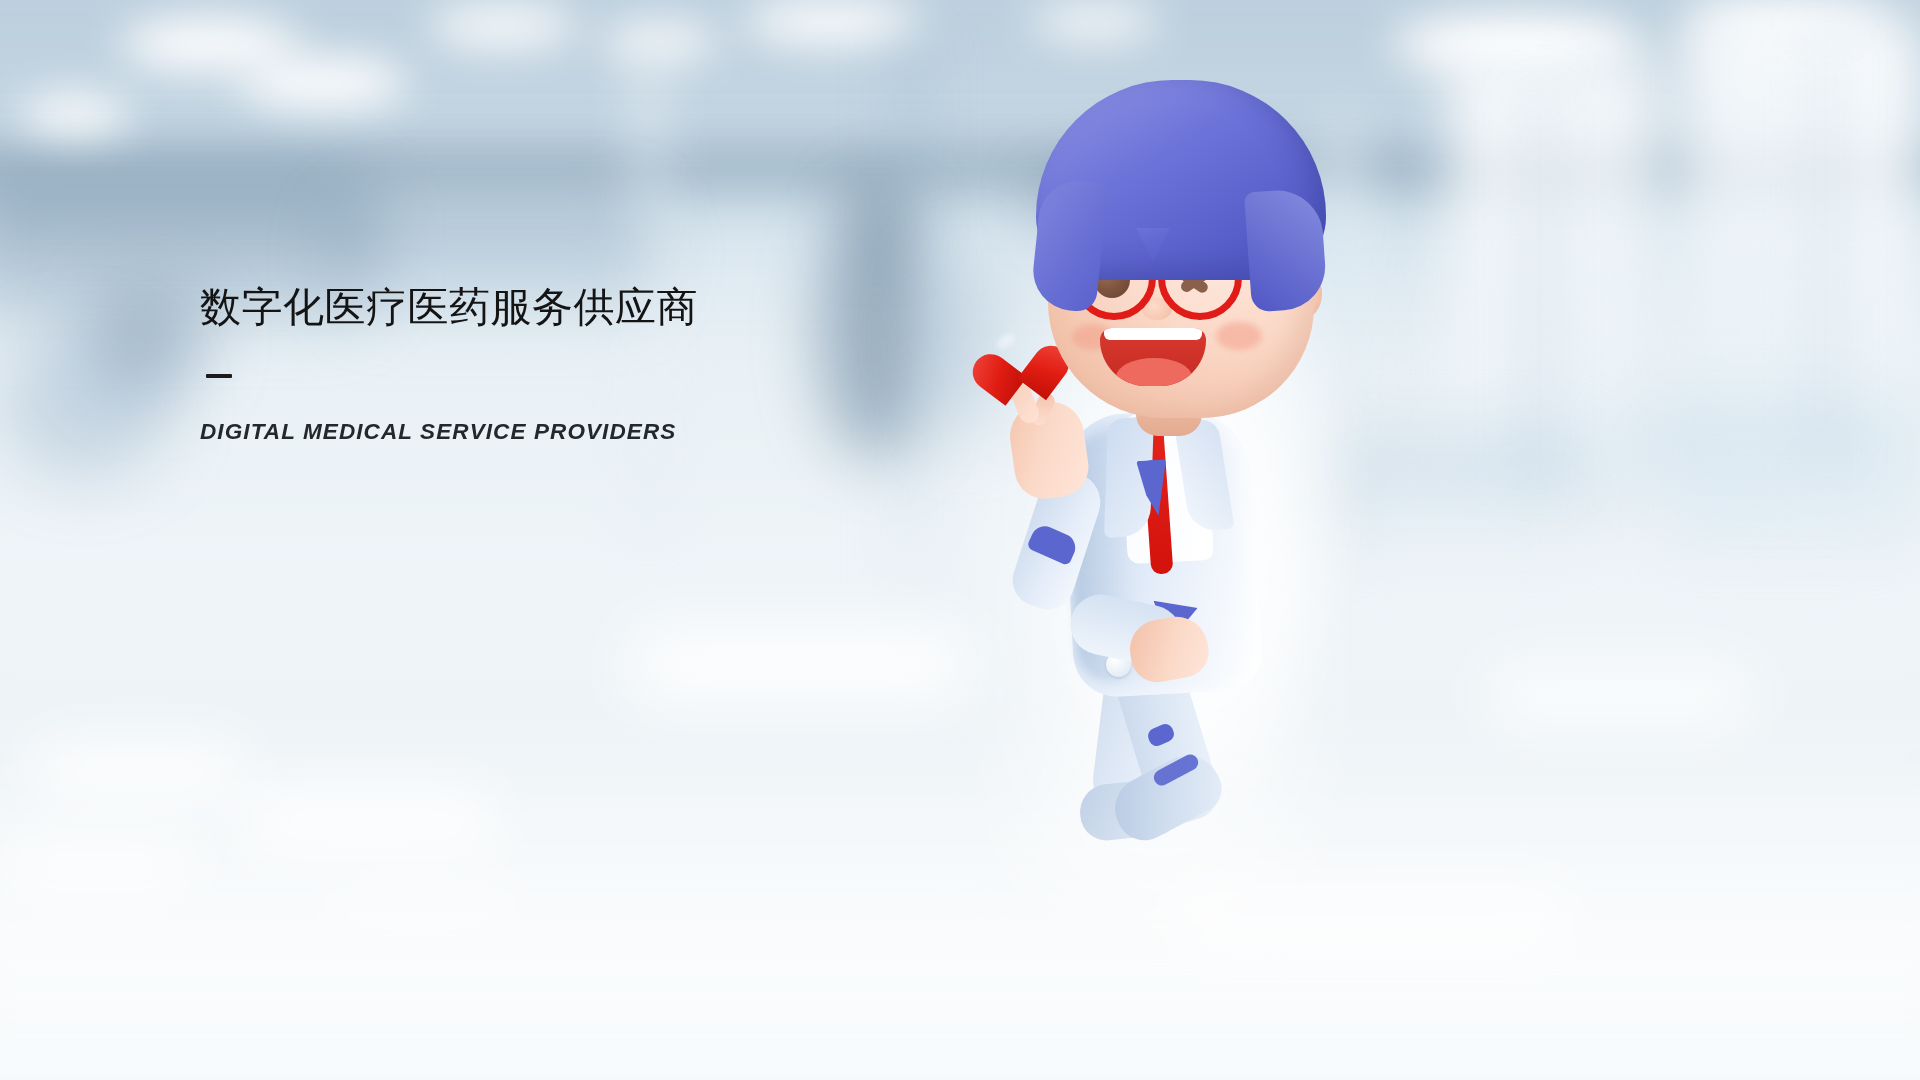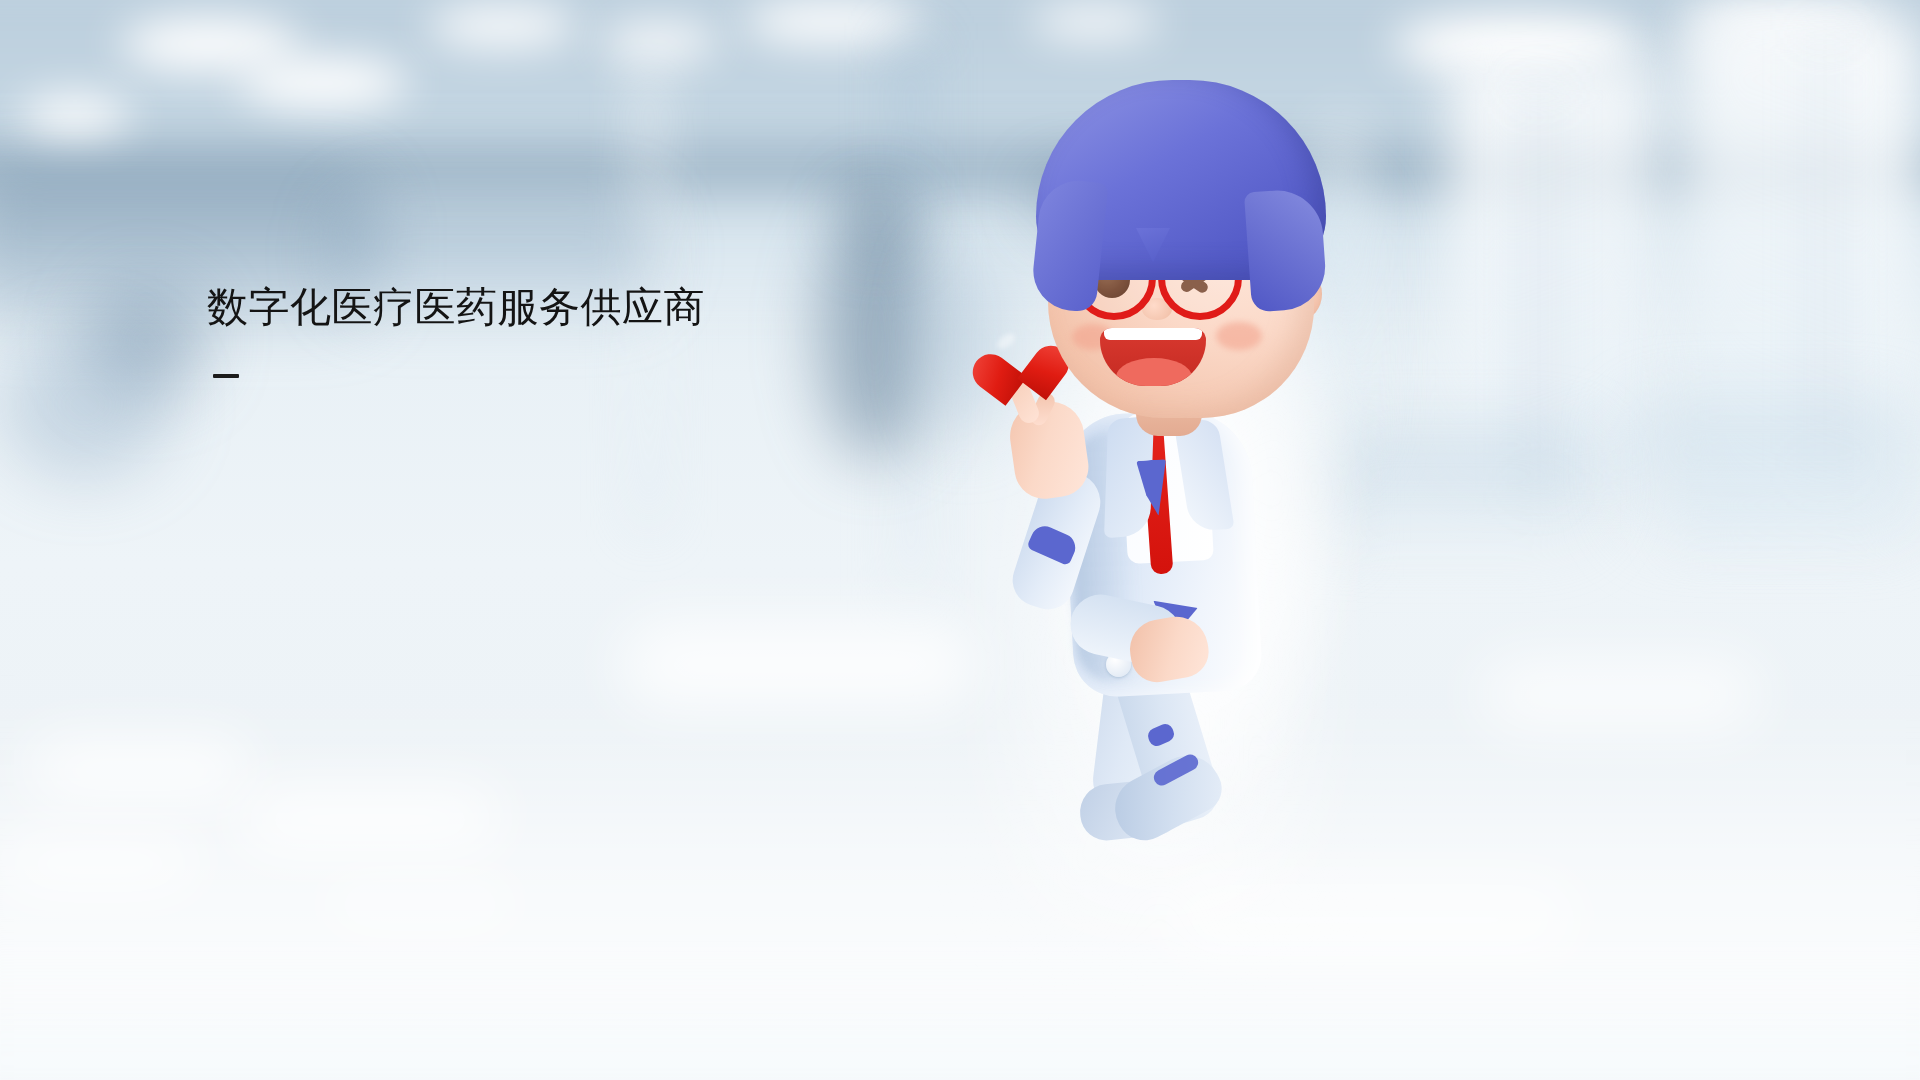--- a/index.html
+++ b/index.html
@@ -44,21 +44,21 @@
     position:absolute;left:-80px;right:-80px;bottom:-60px;height:430px;
     background:linear-gradient(180deg,rgba(255,255,255,0) 0%,rgba(255,255,255,.55) 30%,rgba(255,255,255,.8) 60%,rgba(246,250,252,.9) 100%);
     filter:blur(34px);
   }
   .lamp{position:absolute;border-radius:50%;background:#ffffff;filter:blur(22px);}
   .soft{position:absolute;border-radius:46px;filter:blur(30px);}
   .smudge{position:absolute;border-radius:50%;filter:blur(32px);}
   .pillar{position:absolute;filter:blur(26px);}
 
   
-  .copy{position:absolute;left:207px;top:282px;width:760px;}
+  .copy{position:absolute;left:200px;top:282px;width:760px;}
   .kicker{
     font-size:41px;line-height:1.22;color:#141414;letter-spacing:.5px;
     font-weight:400;white-space:nowrap;
   }
   .headline{
     margin-top:18px;
     font-size:73px;line-height:1.18;color:#ec1c12;font-weight:700;
     letter-spacing:7px;white-space:nowrap;
   }
   .rule{
@@ -368,20 +368,21 @@
     <div class="soft" style="left:1480px;top:660px;width:280px;height:70px;background:rgba(255,255,255,.75);"></div>
     <div class="soft" style="left:1160px;top:880px;width:420px;height:80px;background:rgba(255,255,255,.6);"></div>
     <div class="soft" style="left:620px;top:620px;width:360px;height:90px;background:rgba(255,255,255,.8);"></div>
     <div class="soft" style="left:1000px;top:380px;width:320px;height:560px;background:radial-gradient(ellipse at 50% 50%,rgba(255,255,255,.9),rgba(255,255,255,0));filter:blur(40px);"></div>
   </div>
 
   <div class="copy">
     <div class="kicker">数字化医疗医药服务供应商</div>
     <div class="rule"></div>
     <div class="en">
+      <div>DIGITAL MEDICAL SERVICE PROVIDERS</div>
     </div>
   </div>
 
   <div class="char">
     <div class="glow"></div>
 
     <div class="c-part leg-back"></div>
     <div class="c-part shoe-back"></div>
     <div class="c-part leg-front"></div>
     <div class="c-part sock-dot"></div>

